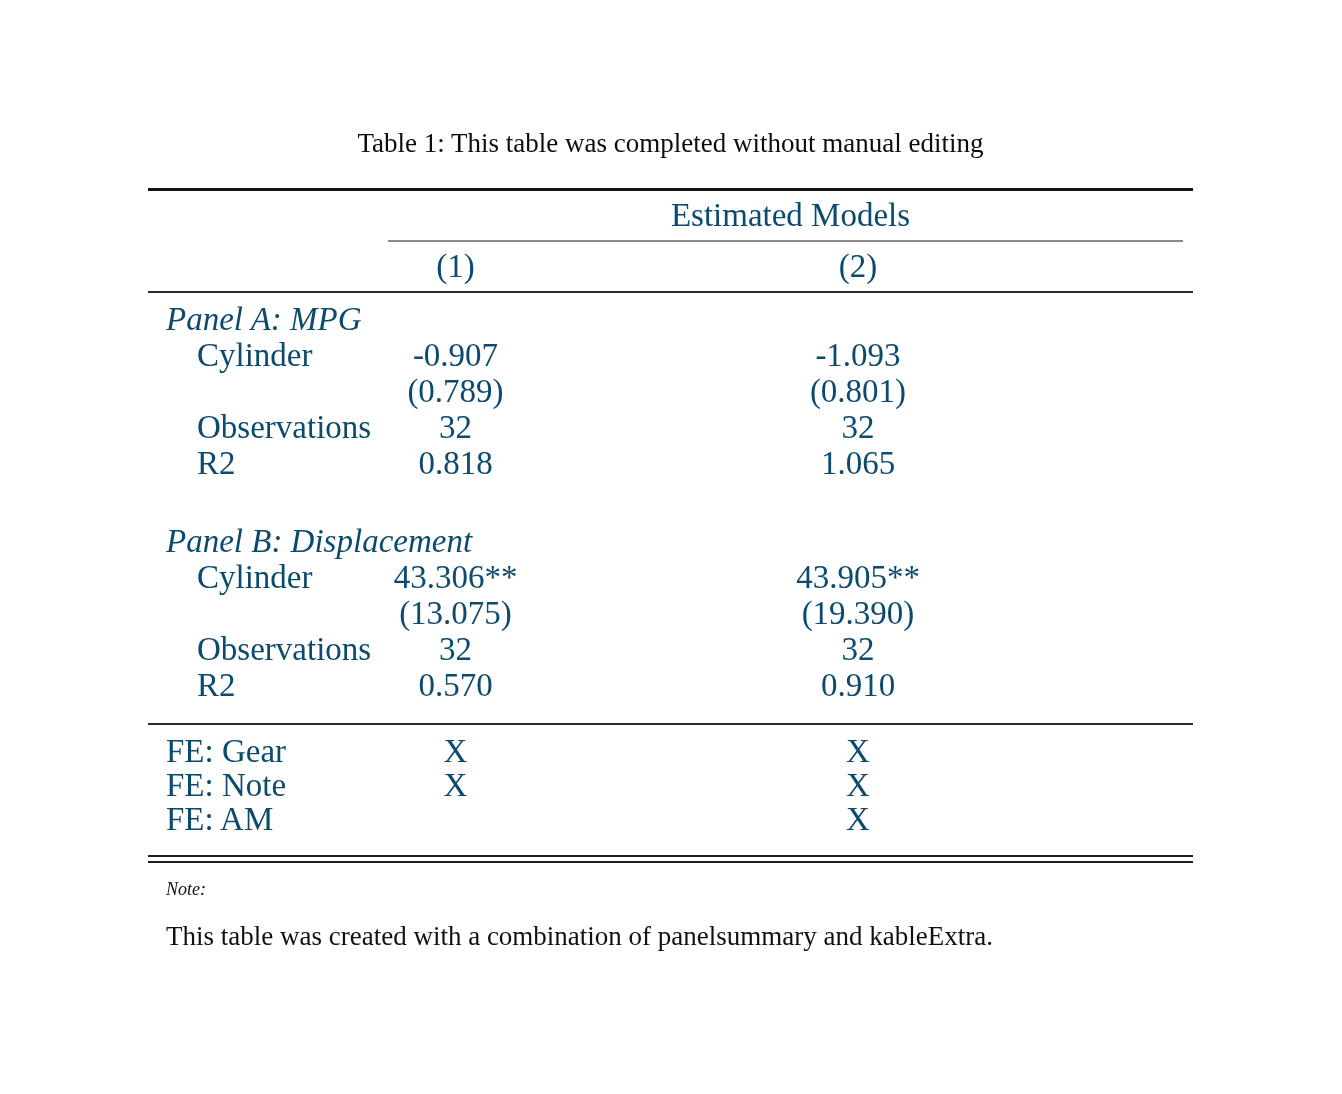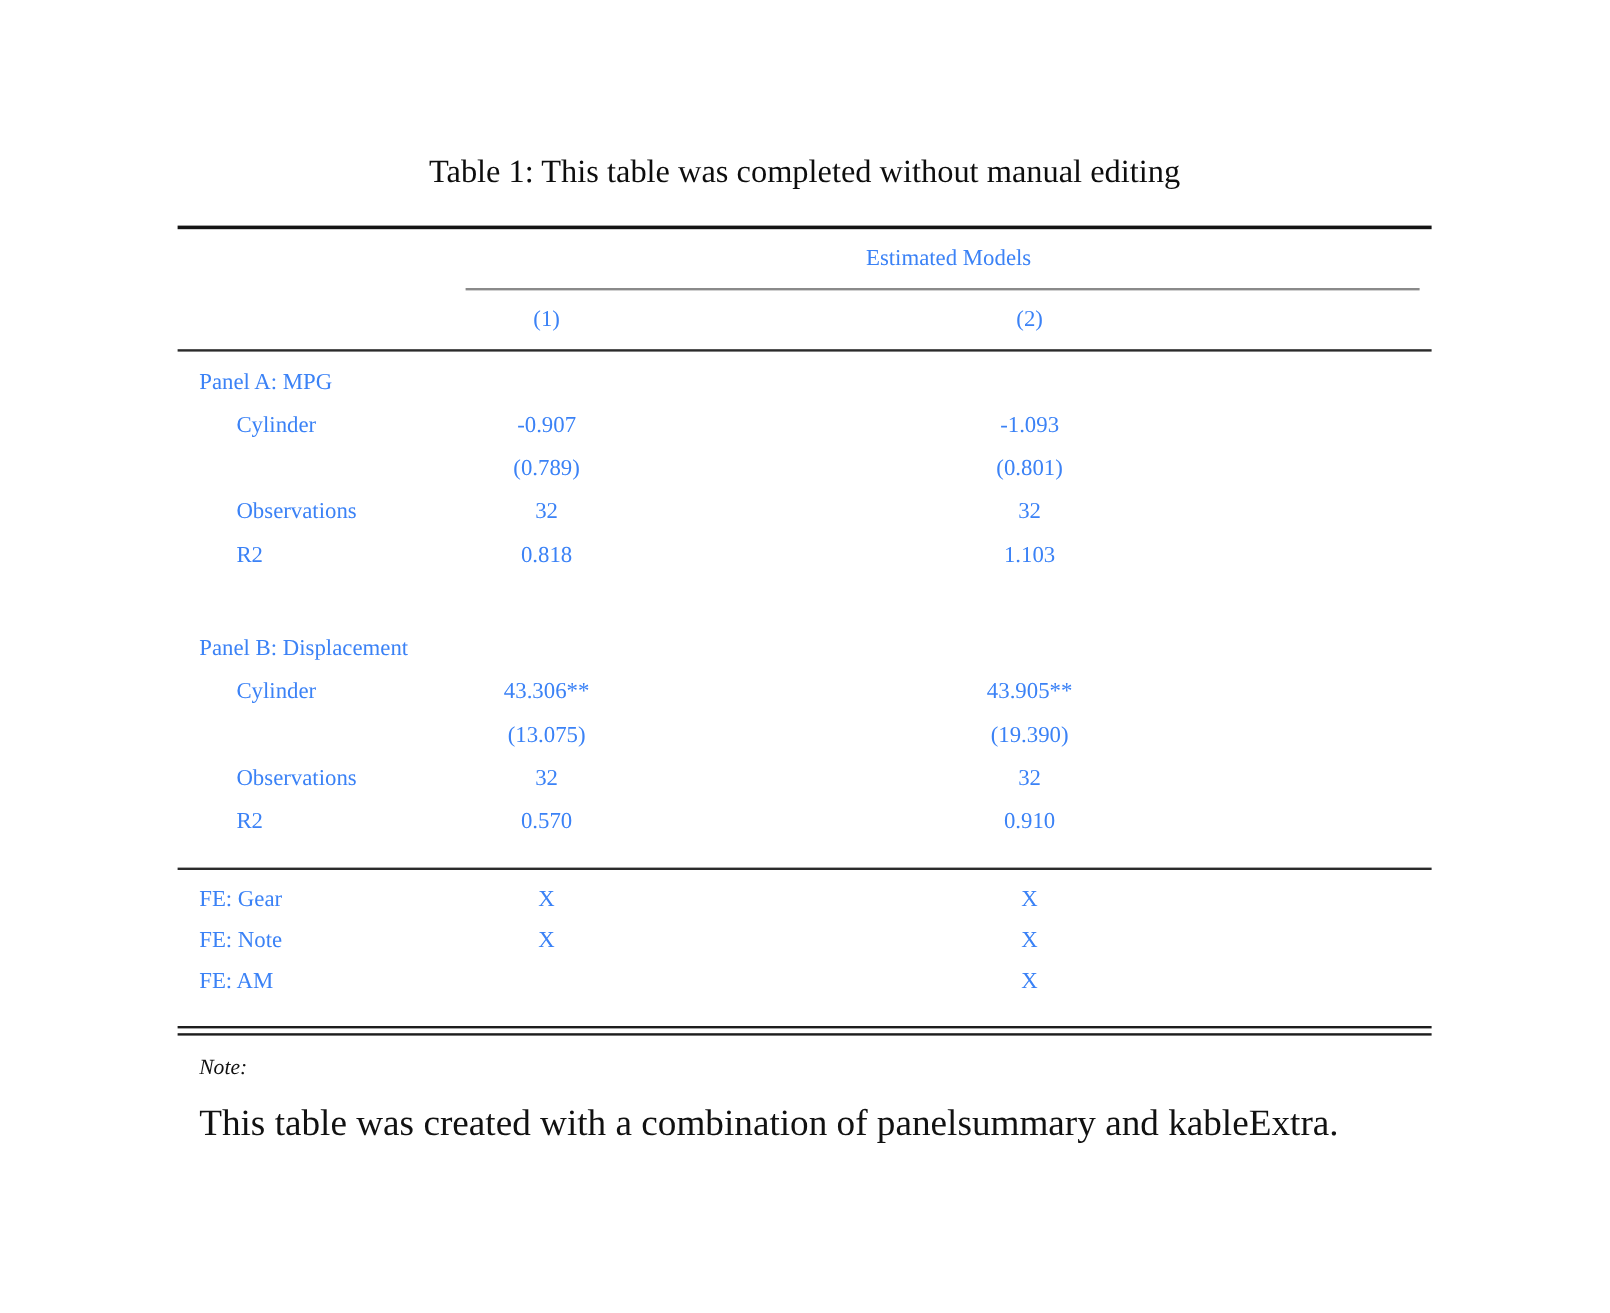--- a/index.html
+++ b/index.html
@@ -21,22 +21,22 @@
     width: 1045px;
     text-align: center;
     font-size: 27px;
     line-height: 30px;
     color: #0d0d0d;
     white-space: nowrap;
   }
   .tbl {
     margin: 30px 0 0 148px;
     width: 1045px;
-    font-size: 19px;
-    color: #3b82f6;
+    font-size: 33px;
+    color: #0c4a6e;
   }
   .rule { border: none; margin: 0; }
   .rule-top    { border-top: 3px solid #141414; }
   .rule-mid    { border-top: 2px solid #2b2b2b; }
   .rule-cmid   { border-top: 2px solid #8a8a8a; margin-left: 240px; margin-right: 10px; }
   .rule-double {
     height: 4px;
     border-top: 2px solid #1d1d1d;
     border-bottom: 2px solid #1d1d1d;
   }
@@ -49,31 +49,31 @@
   .row.spanner-row { grid-template-columns: 240px 805px; height: 49px; }
   .row.header-row  { height: 49px; }
   .row.fe-row      { height: 34px; }
   .row.blank-row   { height: 42px; }
   .pad-top-8  { padding-top: 8px; }
   .pad-bot-6  { padding-bottom: 20px; }
   .cell { white-space: nowrap; }
   .lbl  { text-align: left; padding-left: 18px; }
   .lbl.indent { padding-left: 49px; }
   .val  { text-align: center; }
-  .panel-header { }
+  .panel-header { font-style: italic; }
   .note-label {
     margin: 8px 0 12px 166px;
     font-size: 18px;
     font-style: italic;
     line-height: 36px;
   }
   .note-text {
     margin: 8px 0 0 166px;
     width: 1030px;
-    font-size: 31px;
+    font-size: 27px;
     line-height: 34px;
     white-space: nowrap;
   }
 </style>
 </head>
 <body>
 
 <div class="page">
 
   <div class="caption">Table 1: This table was completed without manual editing</div>
@@ -113,21 +113,21 @@
         <div class="cell val">(0.801)</div>
       </div>
       <div class="row">
         <div class="cell lbl indent">Observations</div>
         <div class="cell val">32</div>
         <div class="cell val">32</div>
       </div>
       <div class="row">
         <div class="cell lbl indent">R2</div>
         <div class="cell val">0.818</div>
-        <div class="cell val">1.103</div>
+        <div class="cell val">1.065</div>
       </div>
     </div>
 
     <div class="row blank-row"></div>
 
     <div class="pad-bot-6">
       <div class="row">
         <div class="cell lbl panel-header">Panel B: Displacement</div>
         <div class="cell val"></div>
         <div class="cell val"></div>

